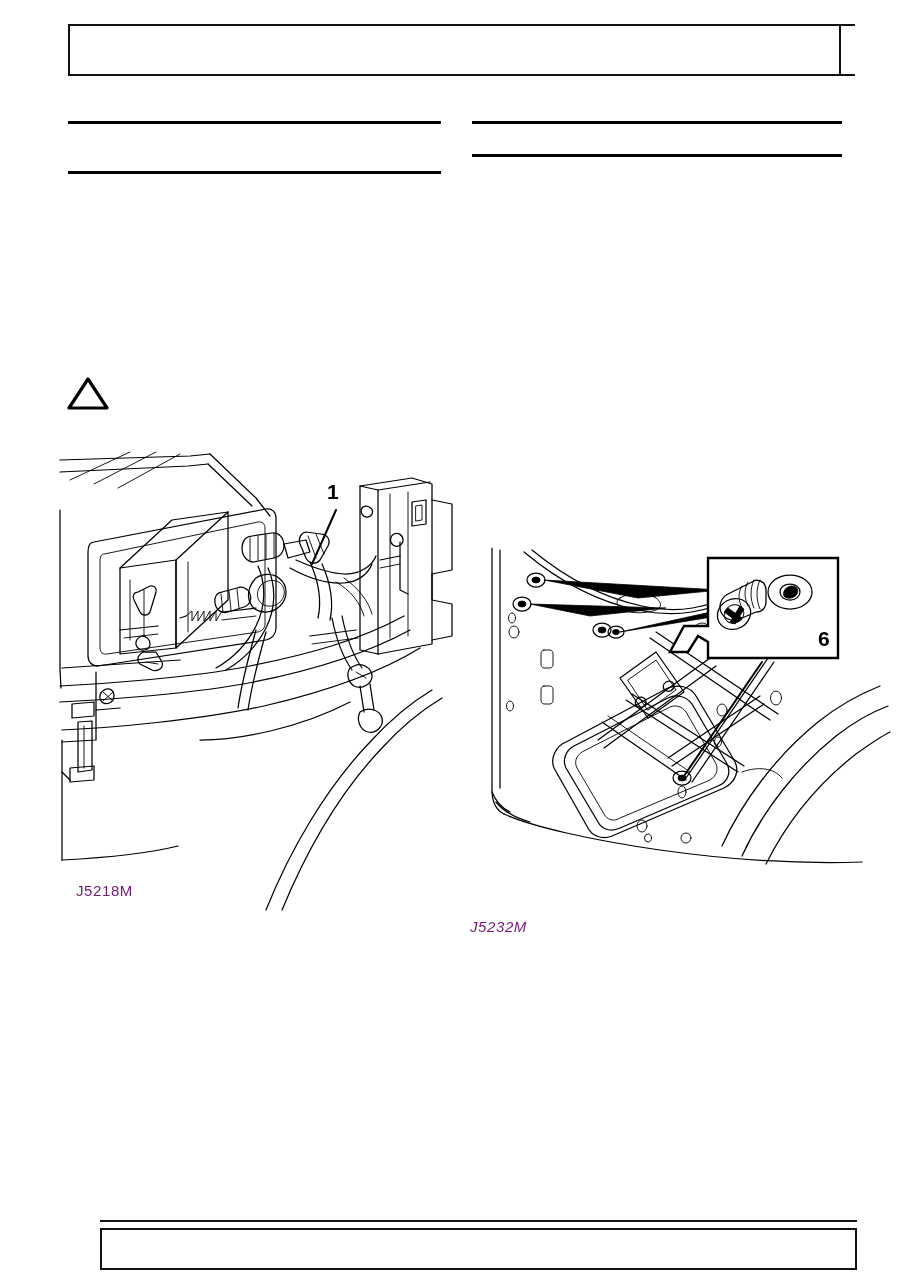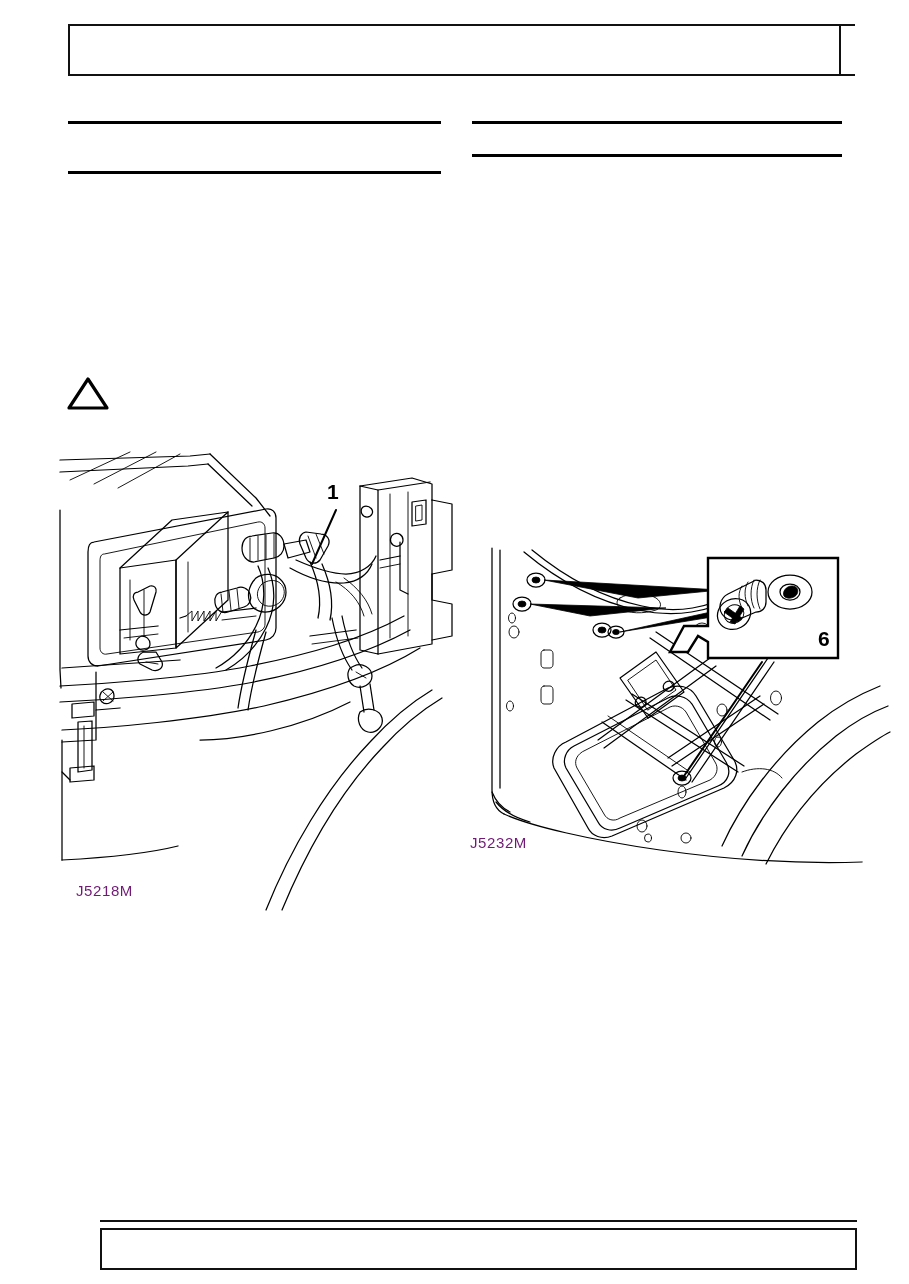--- a/index.html
+++ b/index.html
@@ -442,21 +442,21 @@
         </g>
       </g>
 
     </svg>
 
     <div class="callout" style="left:348px; top:88px;">
       <span>6</span>
     </div>
   </div>
 
-  <div class="fig-caption" style="left:470px; top:834px;">
+  <div class="fig-caption" style="left:470px; top:918px;font-style:italic;">
     <span>J5232M</span>
   </div>
 
   <div class="ftr-overline" style="left:100px; top:1220px; width:757px;"></div>
   <div class="ftr-box" style="left:100px; top:1228px; width:757px; height:42px;">
     <span style="display:block; padding:8px 12px; font-size:15px;"></span>
   </div>
 
 </div>
 

